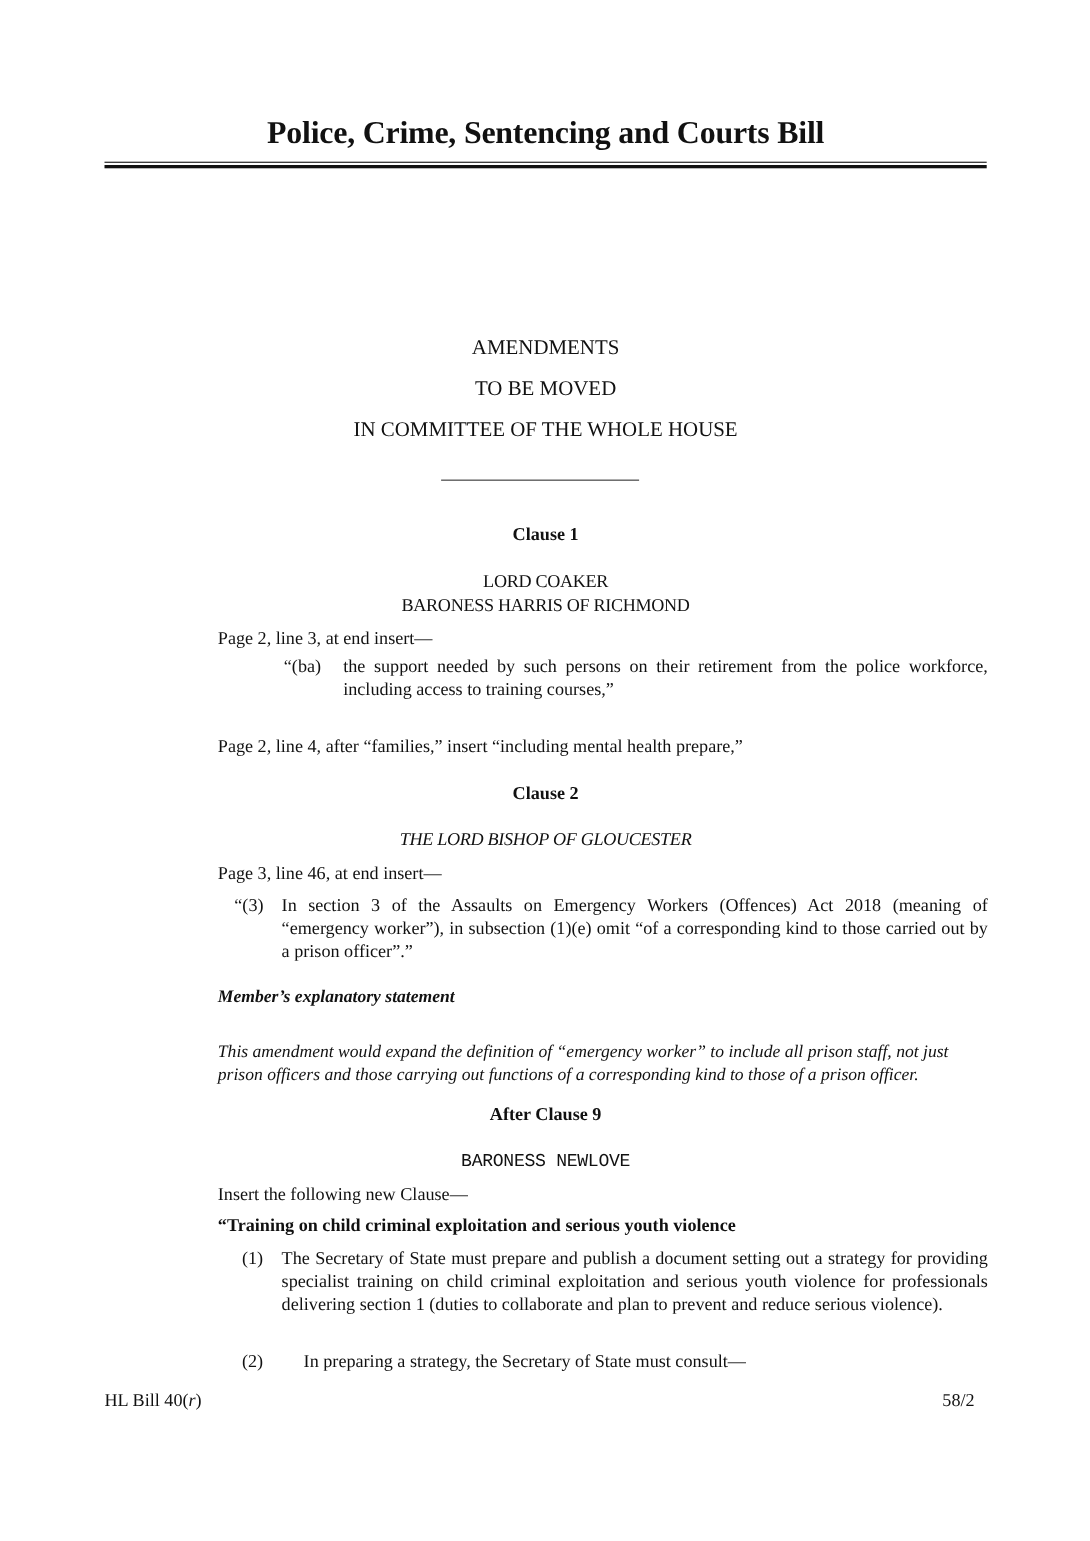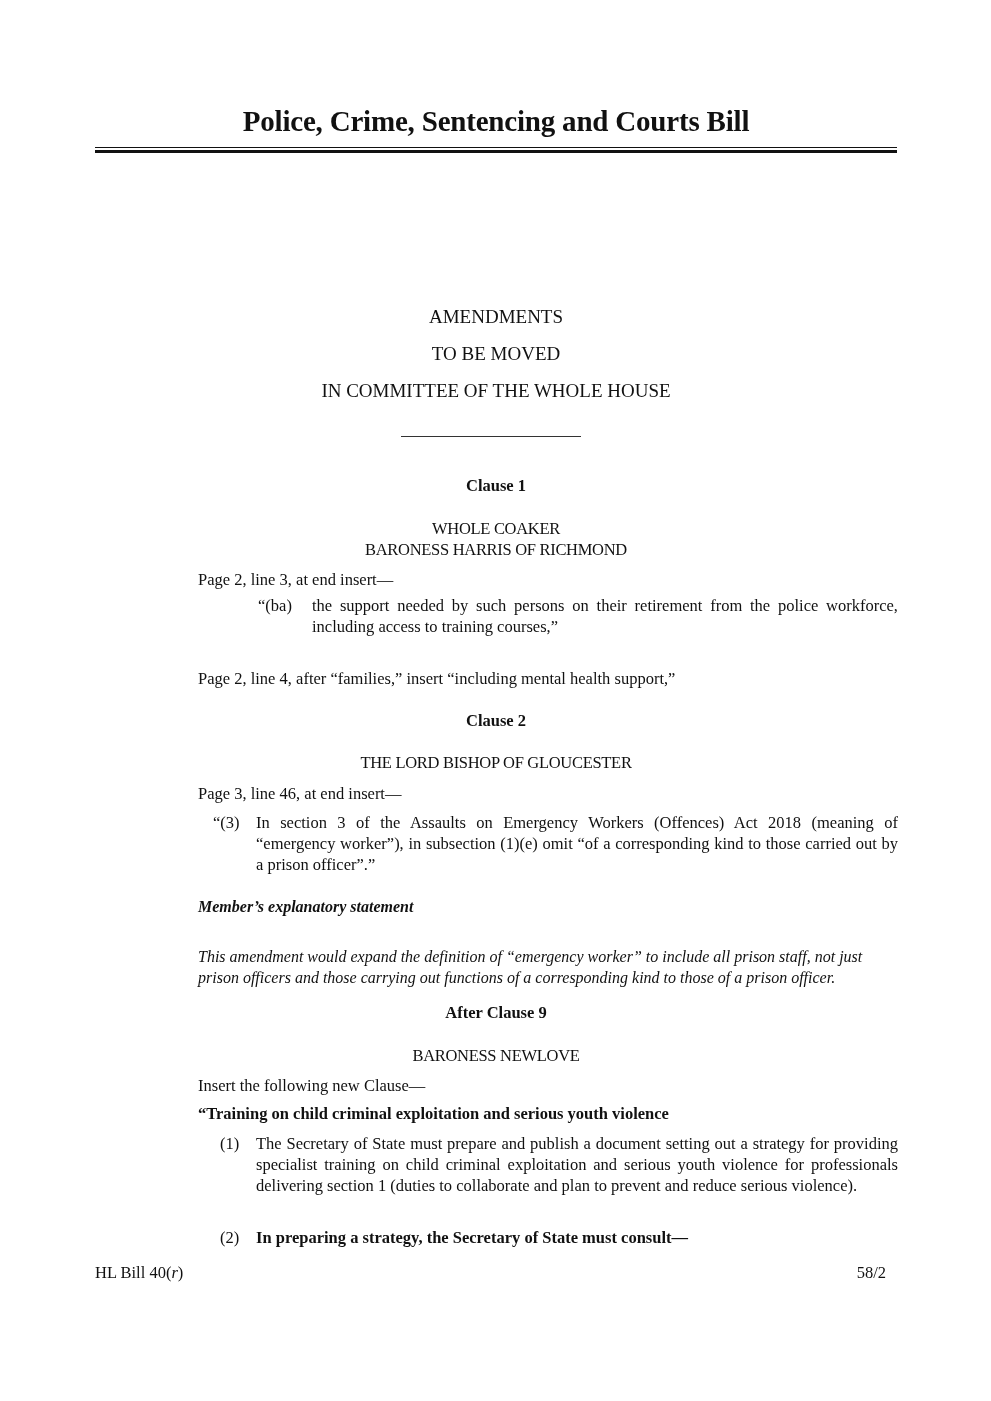--- a/index.html
+++ b/index.html
@@ -102,53 +102,53 @@
 <div class="abs title">Police, Crime, Sentencing and Courts Bill</div>
 <div class="abs rule-thin"></div>
 <div class="abs rule-thick"></div>
 
 <div class="abs center-line" style="top:306px;">AMENDMENTS</div>
 <div class="abs center-line" style="top:343px;">TO BE MOVED</div>
 <div class="abs center-line" style="top:380px;">IN COMMITTEE OF THE WHOLE HOUSE</div>
 <div class="abs short-rule"></div>
 
 <div class="abs clause-heading" style="top:476px;">Clause 1</div>
-<div class="abs member" style="top:518px;">WHOLE COAKER</div>
+<div class="abs member" style="top:518px;">LORD COAKER</div>
 <div class="abs member" style="top:539px;">BARONESS HARRIS OF RICHMOND</div>
 
 <div class="abs body-line" style="top:569px;">Page 2, line 3, at end insert—</div>
 <div class="abs para" style="left:258px; width:640px; top:595px;">
   <span class="label">“(ba)</span>
   <div class="text" style="margin-left:54px;">the support needed by such persons on their retirement from the police workforce, including access to training courses,”</div>
 </div>
 
-<div class="abs body-line" style="top:668px;">Page 2, line 4, after “families,” insert “including mental health support,”</div>
+<div class="abs body-line" style="top:668px;">Page 2, line 4, after “families,” insert “including mental health prepare,”</div>
 
 <div class="abs clause-heading" style="top:711px;font-family:Liberation Serif, serif;">Clause 2</div>
-<div class="abs member" style="top:752px;">THE LORD BISHOP OF GLOUCESTER</div>
+<div class="abs member" style="top:752px;font-style:italic;">THE LORD BISHOP OF GLOUCESTER</div>
 
 <div class="abs body-line" style="top:783px;">Page 3, line 46, at end insert—</div>
 <div class="abs para" style="left:213px; width:685px; top:812px;">
   <span class="label">“(3)</span>
   <div class="text" style="margin-left:43px;font-family:Liberation Serif, serif;">In section 3 of the Assaults on Emergency Workers (Offences) Act 2018 (meaning of “emergency worker”), in subsection (1)(e) omit “of a corresponding kind to those carried out by a prison officer”.”</div>
 </div>
 
 <div class="abs explan-head" style="top:898px;font-family:Liberation Serif, serif;">Member’s explanatory statement</div>
 <div class="abs explan-body" style="top:919px; width:700px;">This amendment would expand the definition of “emergency worker” to include all prison staff, not just prison officers and those carrying out functions of a corresponding kind to those of a prison officer.</div>
 
 <div class="abs clause-heading" style="top:1003px;">After Clause 9</div>
-<div class="abs member" style="top:1045px;">BARONESS NEWLOVE</div>
+<div class="abs member" style="top:1045px;font-family:Liberation Mono, monospace;">BARONESS NEWLOVE</div>
 
 <div class="abs body-line" style="top:1075px;">Insert the following new Clause—</div>
 <div class="abs new-clause-title" style="top:1104px;">“Training on child criminal exploitation and serious youth violence</div>
 
 <div class="abs para" style="left:220px; width:678px; top:1133px;">
   <span class="label">(1)</span>
   <div class="text" style="margin-left:36px;">The Secretary of State must prepare and publish a document setting out a strategy for providing specialist training on child criminal exploitation and serious youth violence for professionals delivering section 1 (duties to collaborate and plan to prevent and reduce serious violence).</div>
 </div>
 
 <div class="abs para" style="left:220px; width:678px; top:1227px;">
   <span class="label">(2)</span>
-  <div class="text" style="margin-left:36px;font-weight:bold;">In preparing a strategy, the Secretary of State must consult—</div>
+  <div class="text" style="margin-left:56px;">In preparing a strategy, the Secretary of State must consult—</div>
 </div>
 
 <div class="abs footer-left"><span>HL Bill 40(</span><i>r</i><span>)</span></div>
 <div class="abs footer-right">58/2</div>
 
 </body></html>

